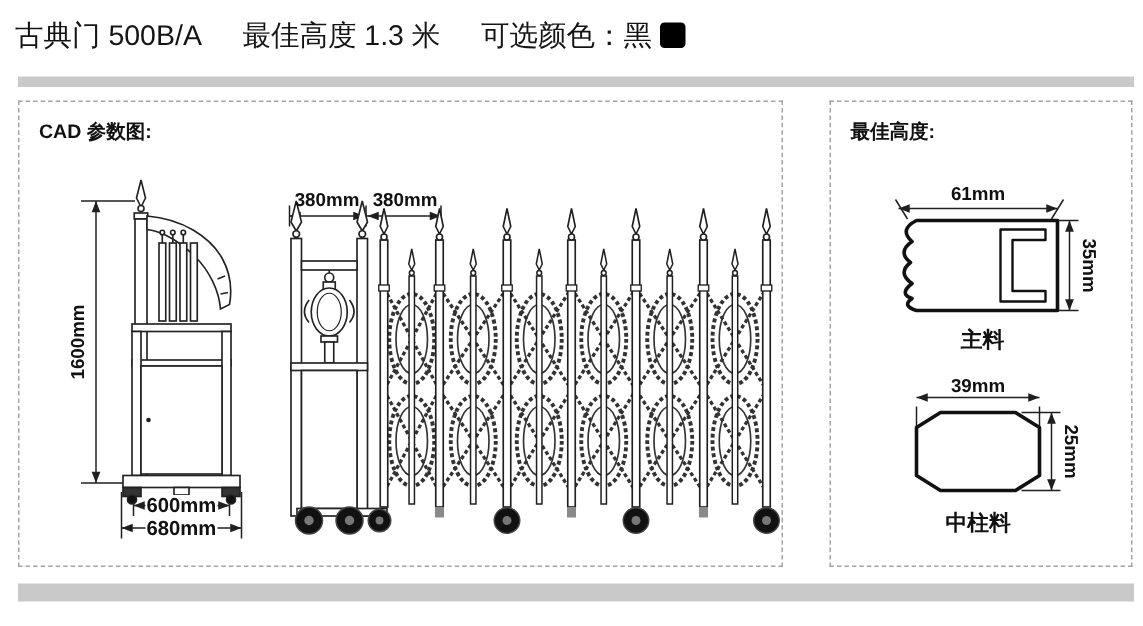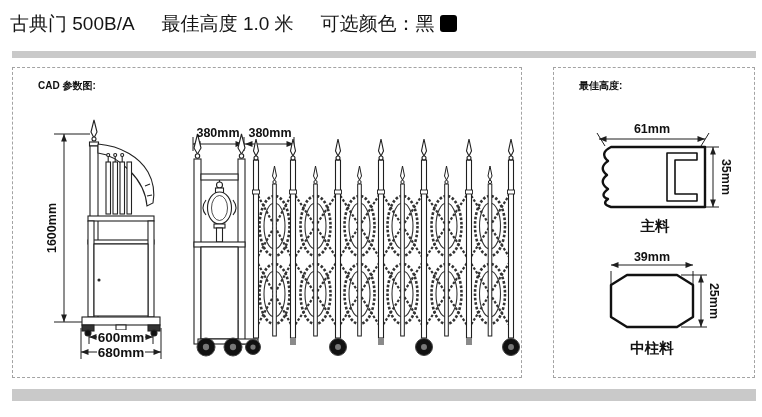--- a/index.html
+++ b/index.html
@@ -12,37 +12,37 @@
   .swatch{display:inline-block;width:17px;height:17px;background:#000;
           border-radius:3px;margin-left:5px;vertical-align:-2px;}
   .bar{position:absolute;left:12px;width:744px;background:#c9c9c9;}
   .bar-top{top:51px;height:7px;}
   .bar-bottom{top:389px;height:12px;}
   .panel{position:absolute;top:67px;height:311px;border:1px dashed #a3a3a3;
          box-sizing:border-box;background:#fff;}
   .panel-cad{left:12px;width:510px;}
   .panel-mat{left:553px;width:202px;}
   .panel-title{position:absolute;left:13px;top:11px;font-weight:bold;
-               font-size:10px;color:#111;margin-left:12px;}
+               font-size:13px;color:#111;}
   svg{position:absolute;overflow:visible;}
   #cad-svg{left:13px;top:36px;}
   #m1-svg{left:27px;top:55px;}
   #m2-svg{left:27px;top:181px;}
   .dim{font-family:"Liberation Sans",sans-serif;font-weight:bold;
        font-size:12.5px;fill:#111;}
   .dim-big{font-size:13.5px;}
   .mat-name{font-family:"Liberation Sans",sans-serif;font-weight:bold;
             font-size:14.5px;fill:#111;}
 </style>
 </head>
 <body>
 
 <div class="header">
   <span class="hpart">古典门 500B/A</span>
-  <span class="hpart">最佳高度 1.0 米</span>
+  <span class="hpart">最佳高度 1.3 米</span>
   <span class="hpart"><span>可选颜色：黑</span><span class="swatch"></span></span>
 </div>
 
 <div class="bar bar-top"></div>
 
 <div class="panel panel-cad">
   <div class="panel-title">CAD 参数图:</div>
 
   <svg id="cad-svg" width="495" height="268" viewBox="0 0 495 268">
     <g id="cad-dims">

